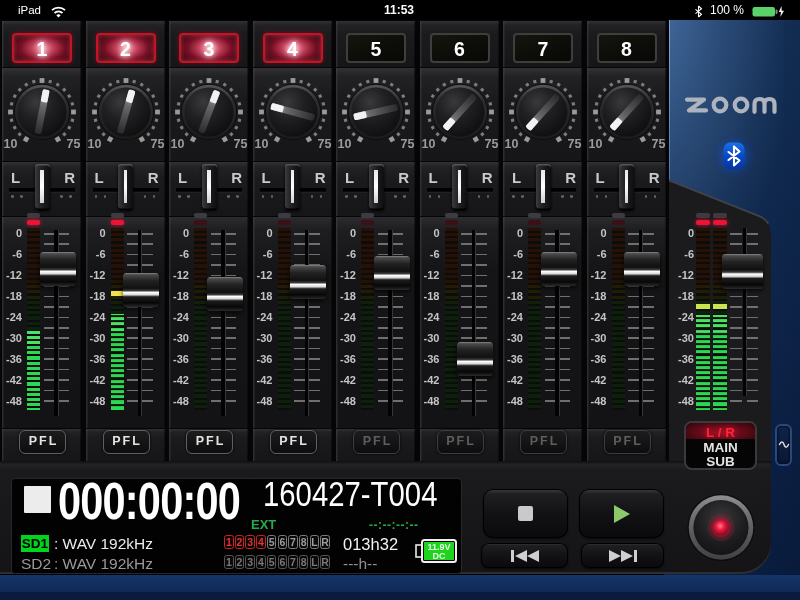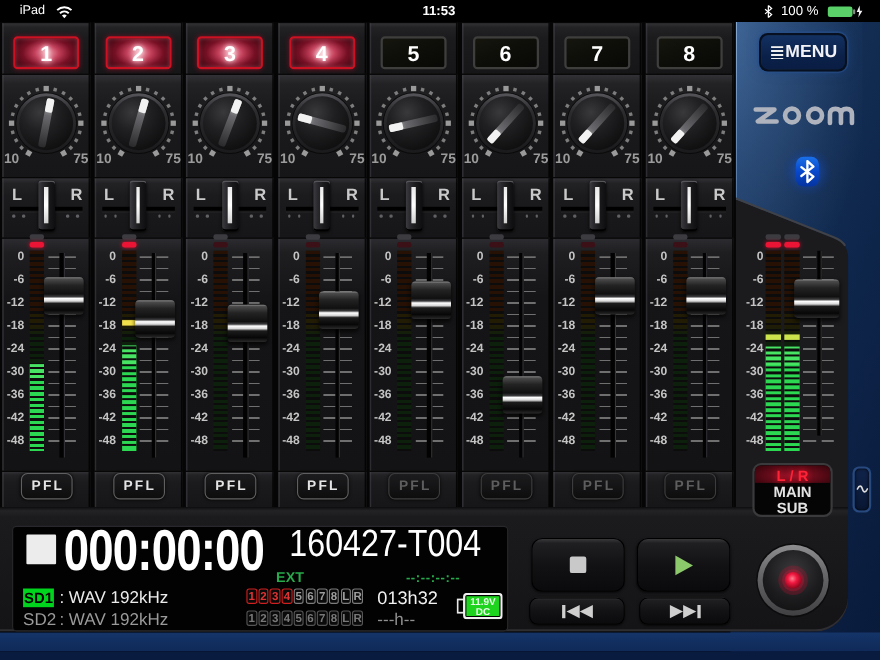--- a/index.html
+++ b/index.html
@@ -638,21 +638,20 @@
       <div class="dbl" style="top:374.5px">-48</div>
       <div style="position:absolute;left:25px;top:193.2px;width:13px;height:4.6px;border-radius:2px;background:#3b3b40"></div>
       <div style="position:absolute;left:25px;top:200.3px;width:13px;height:5.2px;border-radius:2px;background:#3b1016"></div>
       <div style="position:absolute;left:25px;top:207.5px;width:13px;height:182.0px;background-image:repeating-linear-gradient(180deg,rgba(0,0,0,0) 0 3.1px,#0c0c0c 3.1px 5.2px),linear-gradient(180deg,#261104 0 31%,#221c05 31% 37%,#0c200c 43% 100%)"></div>
       <div style="position:absolute;left:41.5px;top:213.0px;width:11px;height:168.8px;background-image:repeating-linear-gradient(180deg,#6f6f6f 0 1.5px,rgba(0,0,0,0) 1.5px 10.45px)"></div>
       <div style="position:absolute;left:56.5px;top:213.0px;width:10.5px;height:168.8px;background-image:repeating-linear-gradient(180deg,#6f6f6f 0 1.5px,rgba(0,0,0,0) 1.5px 10.45px)"></div>
       <div class="ftrack"></div>
       <div style="position:absolute;left:37.5px;top:232.0px;width:36px;height:34px;border-radius:3.5px;background:linear-gradient(180deg,#8a8a8a 0%,#4a4a4a 5%,#232324 22%,#101011 45%,#3c3c3e 52%,#ffffff 57%,#d8d8d8 64%,#1c1c1d 70%,#070707 88%,#2a2a2b 100%);box-shadow:0 2px 4px rgba(0,0,0,.7)"></div>
       <div class="pfl pfld">PFL</div>
     </div>
-<div id="menubtn">MENU<div id="menuicon"></div></div>
 <svg width="100" height="20" viewBox="0 0 100 20" style="position:absolute;left:684px;top:96px">
 <g stroke="#aeb3bd" stroke-width="4.2" fill="none" stroke-linecap="round" stroke-linejoin="round">
 <path d="M3 3.6 L20 3.6 L5 14.4 L22 14.4"></path>
 <circle cx="36" cy="9" r="6.3"></circle>
 <circle cx="57" cy="9" r="6.3"></circle>
 <path d="M70.5 15.8 L70.5 8 Q70.5 3 75.5 3 Q80.5 3 80.5 8 L80.5 15.8 M80.5 8 Q80.5 3 85.5 3 Q90.5 3 90.5 8 L90.5 15.8"></path>
 </g>
     </svg>
 <svg width="64" height="64" viewBox="0 0 64 64" style="position:absolute;left:702px;top:124px">
 <circle cx="32" cy="32" r="23" fill="url(#btglow)"></circle>

